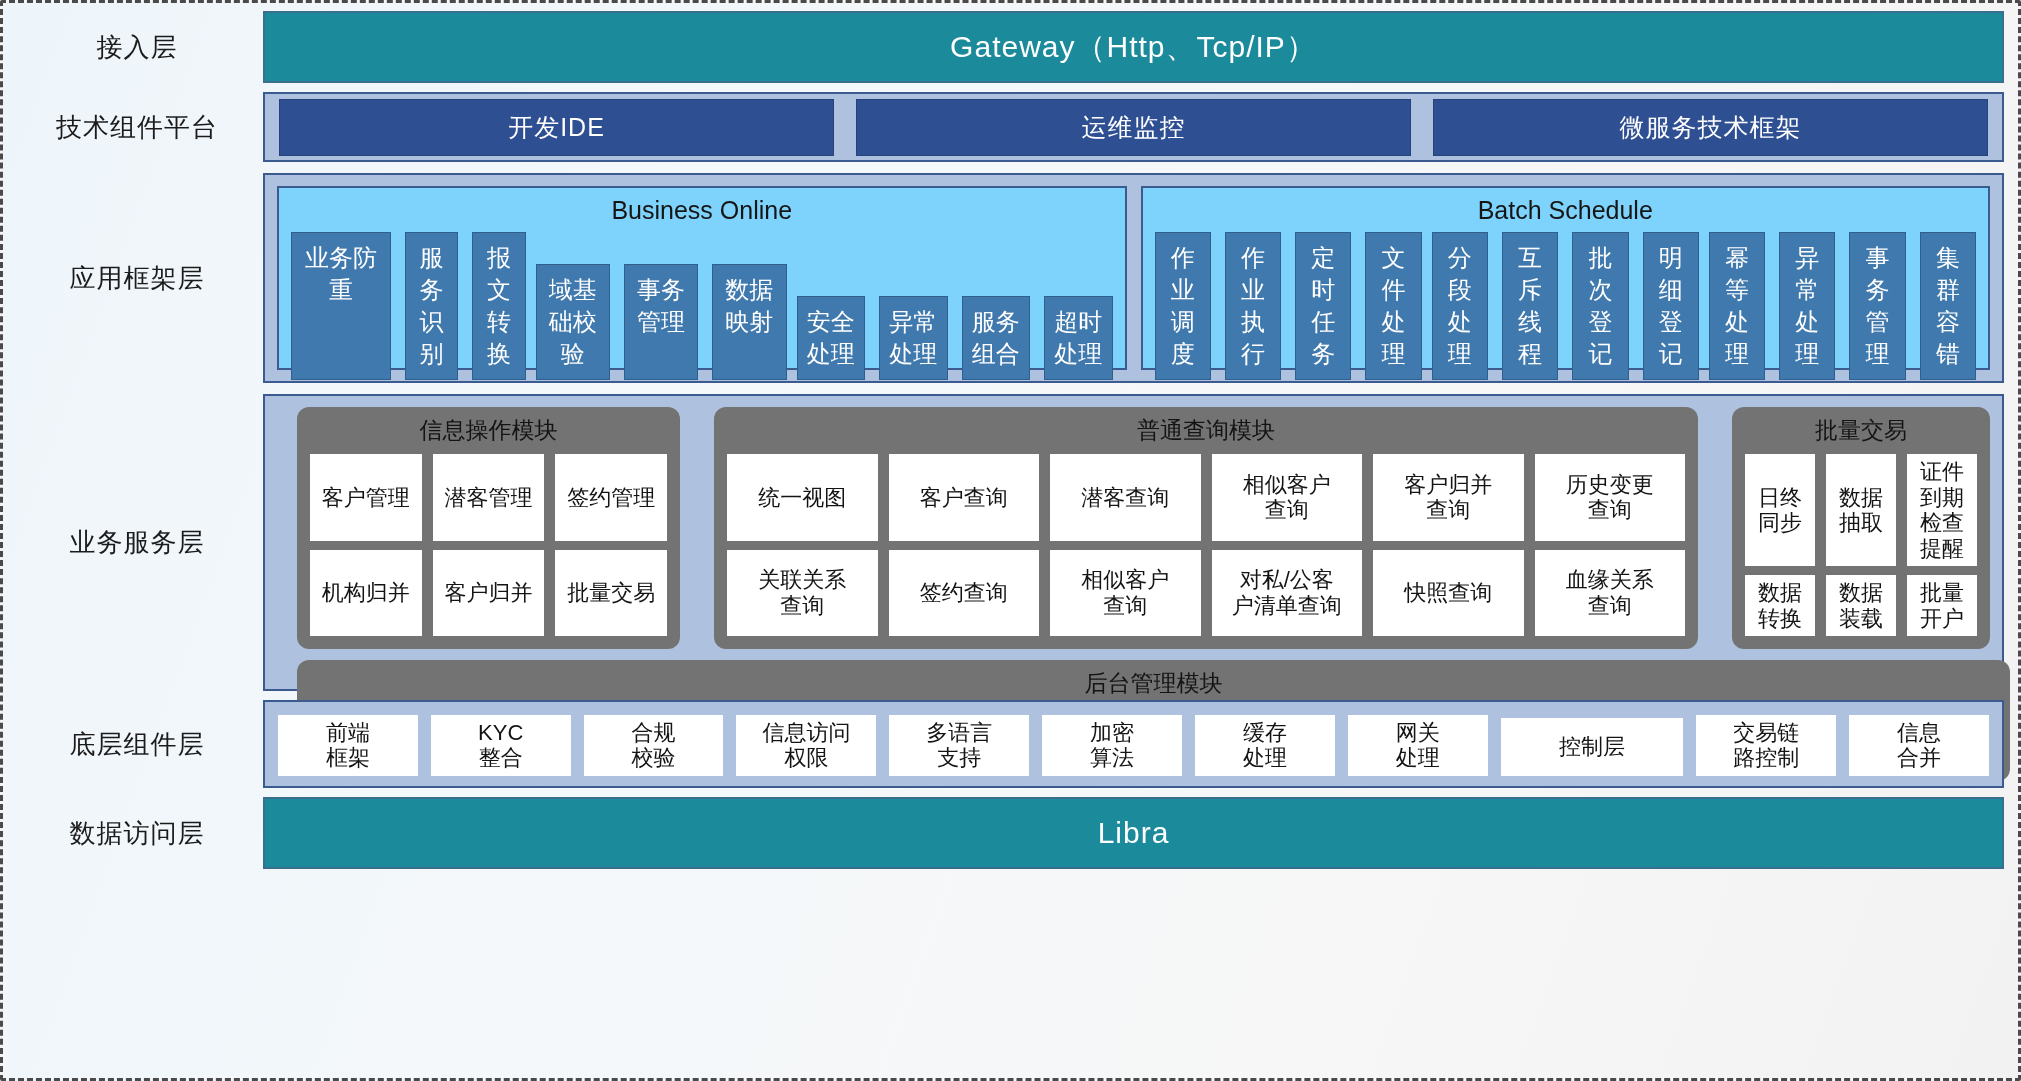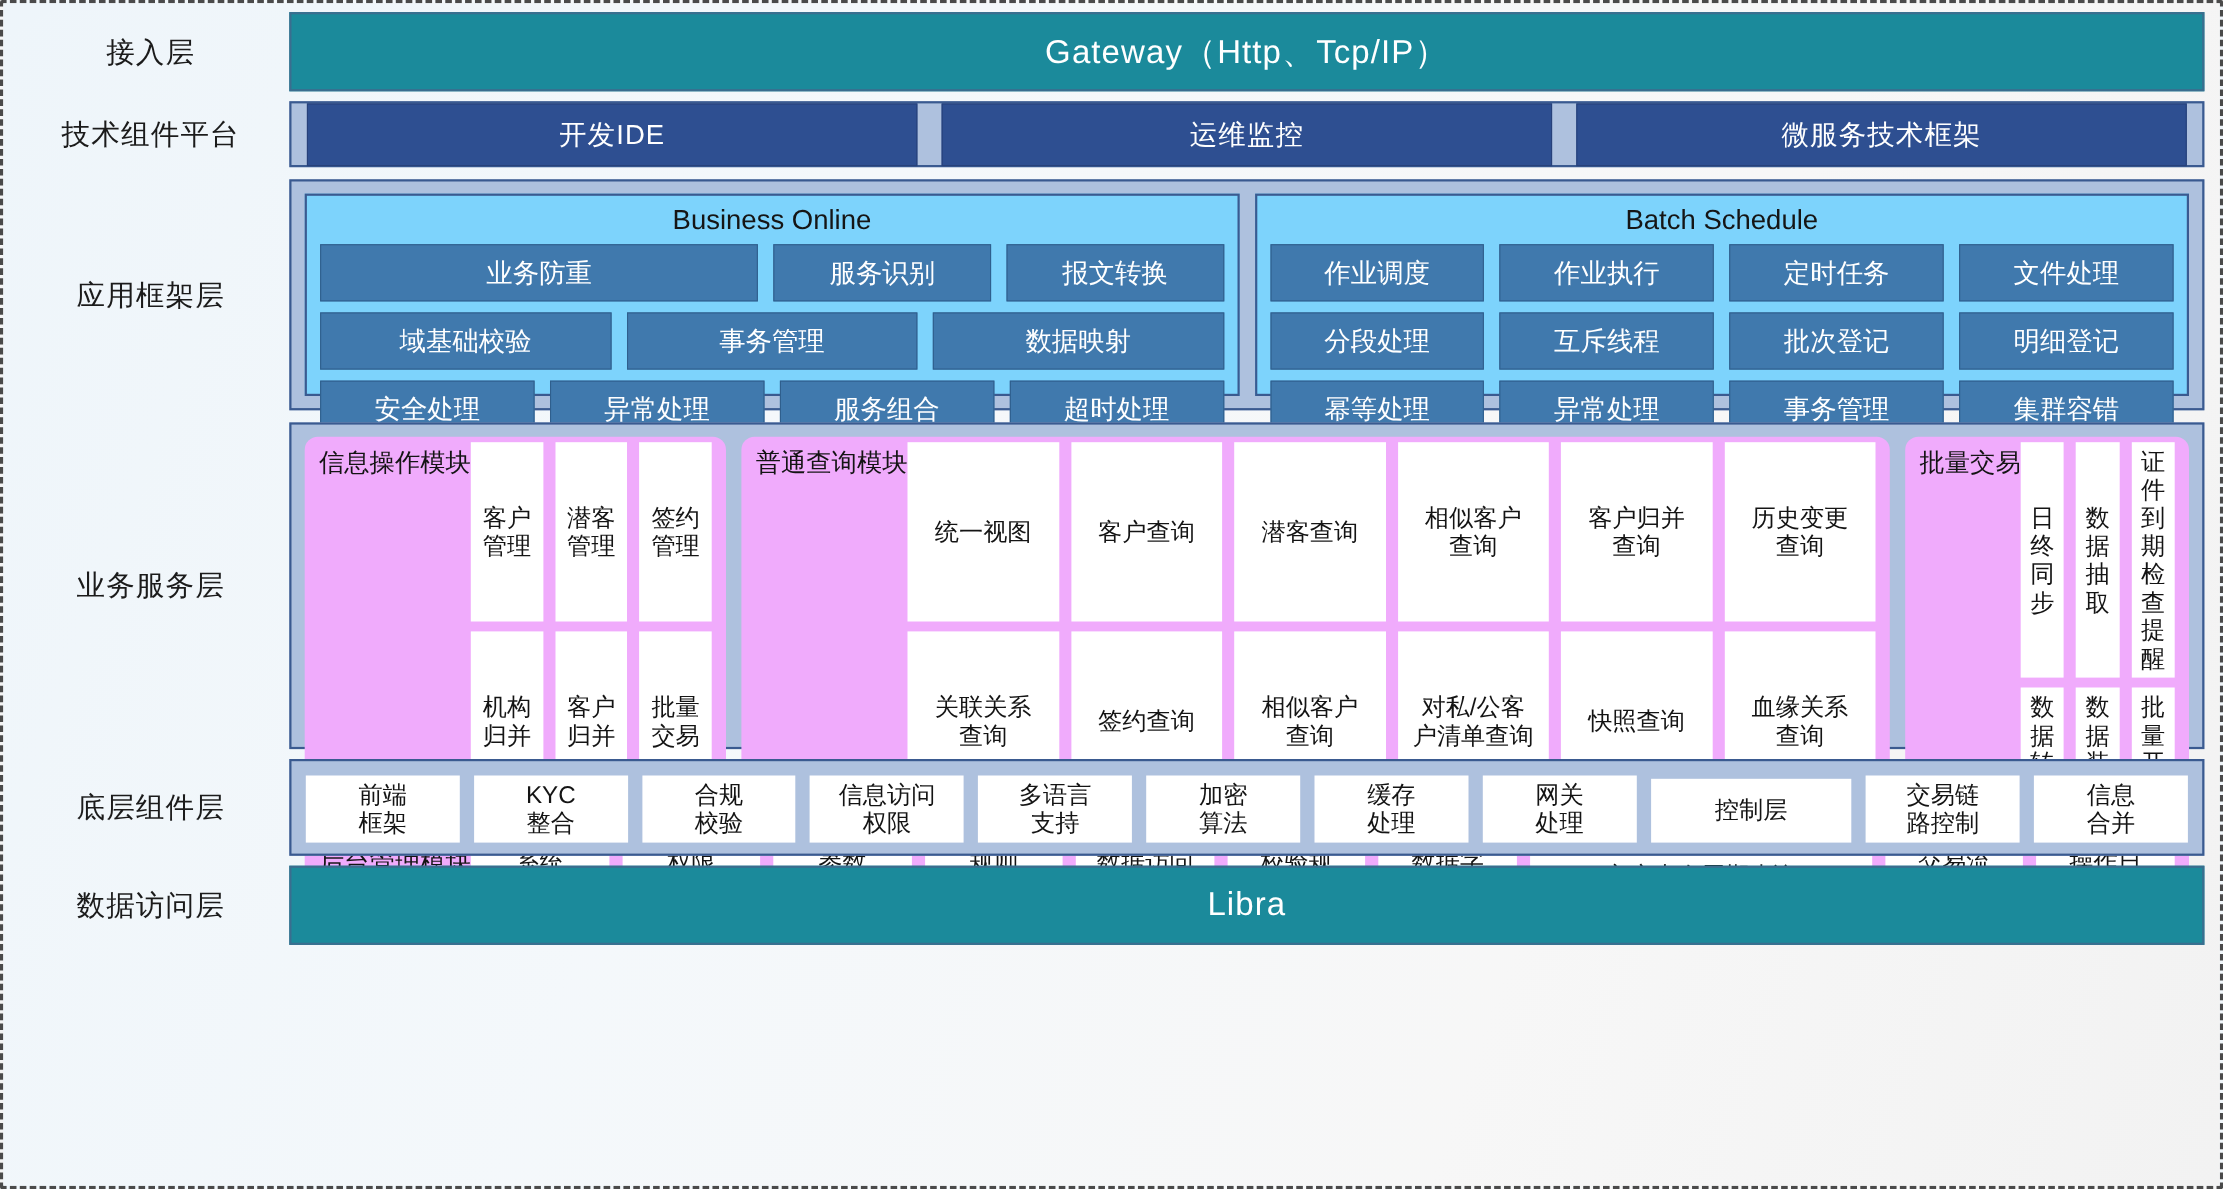--- a/index.html
+++ b/index.html
@@ -89,21 +89,21 @@
     display: flex;
     flex-direction: column;
   }
   .appfw-title {
     text-align: center;
     font-size: 25px;
     color: #151515;
     padding: 2px 0 7px 0;
     font-family: "Liberation Sans", sans-serif;
   }
-  .appfw-grid { display: flex; flex-direction: column; gap: 10px; }
+  .appfw-grid { display: flex; flex-direction: row; gap: 10px; align-items: flex-end; }
   .appfw-line { display: flex; gap: 14px; }
   .fw-cell {
     background: #4079ad;
     border: 1px solid #2f5f8d;
     color: #ffffff;
     font-size: 24px;
     text-align: center;
     padding: 9px 4px;
     flex: 1;
   }
@@ -114,25 +114,26 @@
     flex: 1;
     background: #aec1de;
     border: 2px solid #3a5a90;
     padding: 11px 12px;
     display: flex;
     flex-direction: column;
     gap: 11px;
   }
   .biz-top { display: flex; gap: 14px; }
   .mod-group {
-    background: #f0abfc;
+    background: #737373;
     border-radius: 12px;
     padding: 5px 13px 13px 13px;
     display: flex;
-    flex-direction: row;
+    flex-direction: column;
+    margin-left: 20px;
   }
   .mod-title {
     text-align: center;
     font-size: 23px;
     color: #141414;
     padding: 3px 0 8px 0;
   }
   .mod-grid { display: flex; flex-direction: column; gap: 9px; flex: 1; }
   .mod-line { display: flex; gap: 11px; flex: 1; }
   .w-cell {
@@ -178,21 +179,21 @@
 
   <div class="layer-row" style="height:72px">
     <div class="layer-label">接入层</div>
     <div class="layer-body">
       <div class="teal-bar">Gateway（Http、Tcp/IP）</div>
     </div>
   </div>
 
   <div class="gap-s"></div>
 
-  <div class="layer-row" style="height:60px">
+  <div class="layer-row" style="height:70px">
     <div class="layer-label">技术组件平台</div>
     <div class="layer-body">
       <div class="tech-band">
         <div class="tech-chip">开发IDE</div>
         <div class="tech-chip">运维监控</div>
         <div class="tech-chip">微服务技术框架</div>
       </div>
     </div>
   </div>
 

